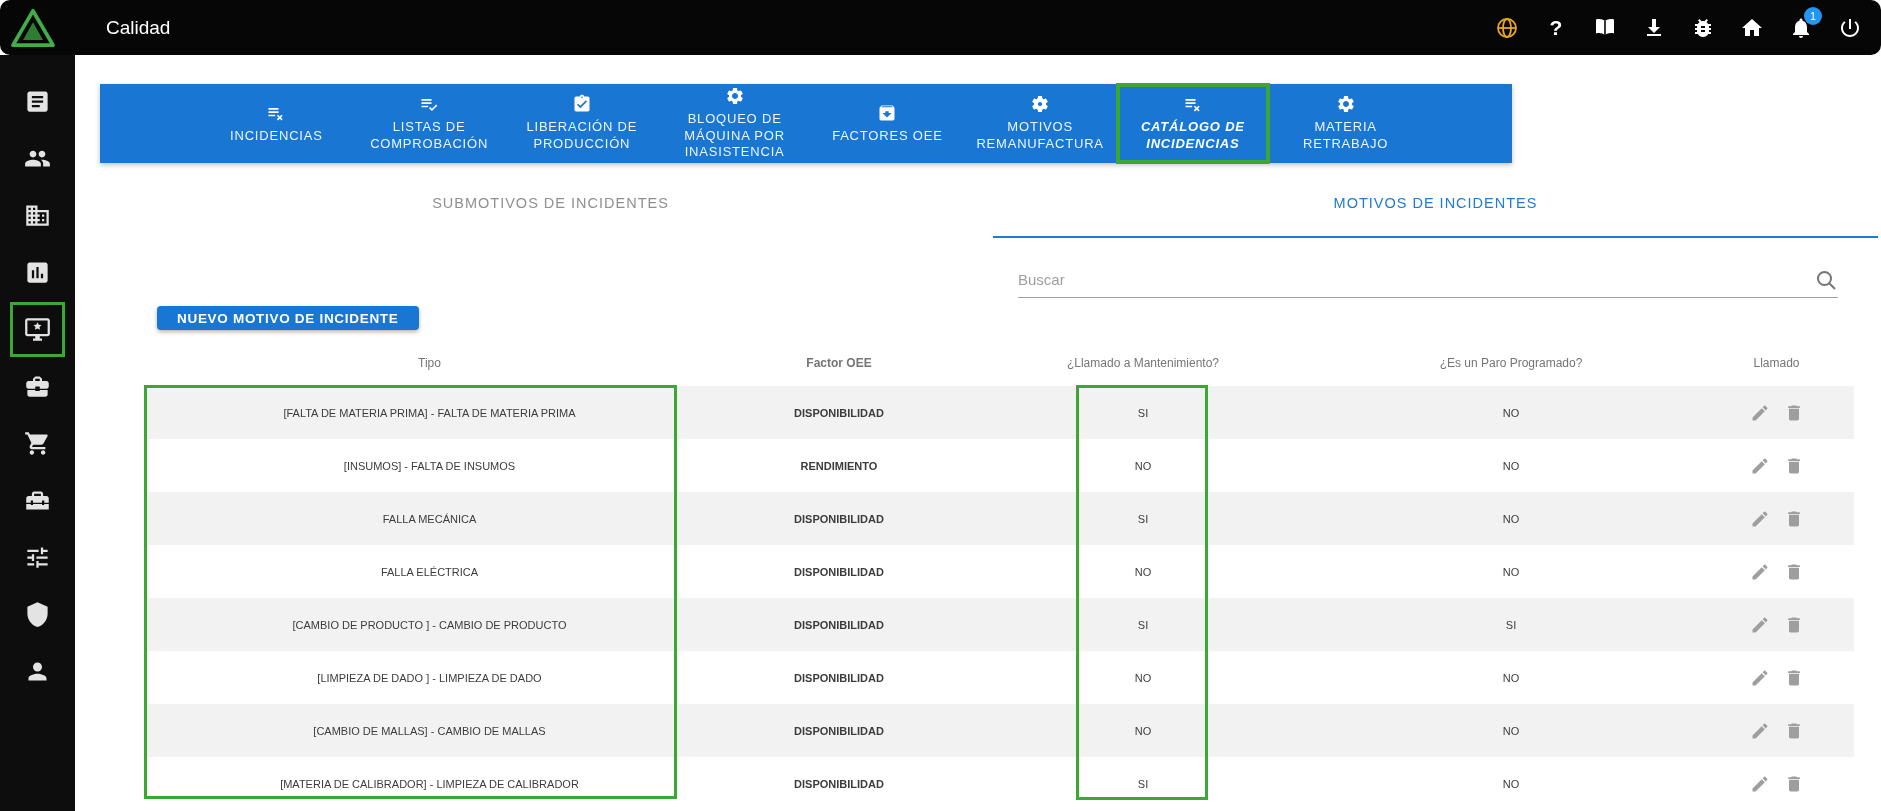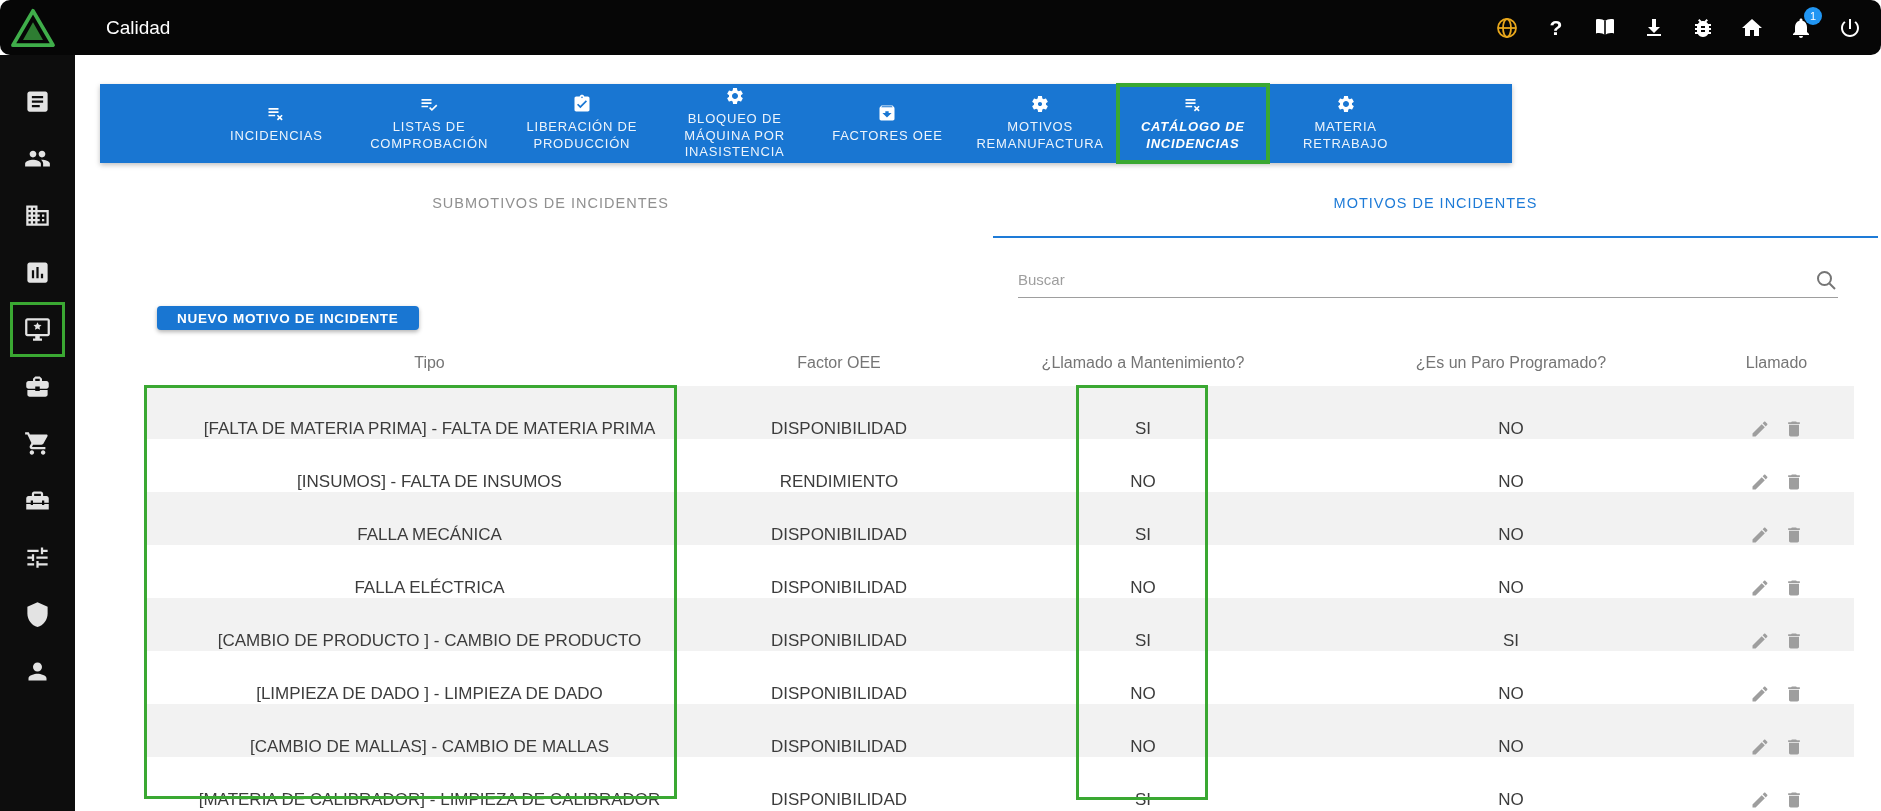--- a/index.html
+++ b/index.html
@@ -36,28 +36,28 @@
 
   
   .new-btn { position:absolute; left:157px; top:262px; height:24px; padding:0 20px; background:#1976d2; color:#ffffff; border:none; border-radius:4px; font-size:13.5px; font-weight:bold; letter-spacing:0.7px; box-shadow:0 2px 4px rgba(0,0,0,0.3); cursor:pointer; font-family:inherit;margin-top:44px; }
   .search { position:absolute; left:1018px; top:262px; width:820px; height:36px; border-bottom:1px solid #9e9e9e; display:flex; align-items:center;gap:15px; }
   .search input { flex:1; border:none; outline:none; font-size:15px; color:#333; background:transparent; font-family:inherit; }
   .search input::placeholder { color:#9e9e9e; }
   .search-icon { width:24px; height:24px; cursor:pointer; }
 
   
   .table { position:absolute; left:144px; top:340px; width:1710px; }
-  .thead { display:flex; height:46px; align-items:center; color:#757575; font-size:16px; }
+  .thead { display:flex; height:46px; align-items:center; color:#757575; font-size:12px; }
   .cell { text-align:center; overflow:hidden; }
   .col-tipo { width:571px; }
-  .col-factor { width:248px; }
+  .col-factor { width:248px;font-weight:bold; }
   .col-llamado { width:360px; }
   .col-paro { width:376px; }
   .col-acciones { width:155px; }
-  .trow { display:flex; height:53px; align-items:flex-end; font-size:17px; color:#3c3c3c; background:#ffffff; }
+  .trow { display:flex; height:53px; align-items:center; font-size:11px; color:#3c3c3c; background:#ffffff; }
   .trow.alt { background:#f2f2f2; }
   .col-acciones.actions { display:flex; align-items:center; justify-content:center; gap:14px; }
   .action-btn { width:20px; height:20px; cursor:pointer; display:inline-flex; }
   .action-btn svg { width:20px; height:20px; }
 
   
   .annotation-box { position:absolute; border:3px solid #3aa832; z-index:40; pointer-events:none; }
   #ann-tipo { left:144px; top:385px; width:533px; height:414px; }
   #ann-llamado { left:1076px; top:385px; width:132px; height:415px; }
 </style>

